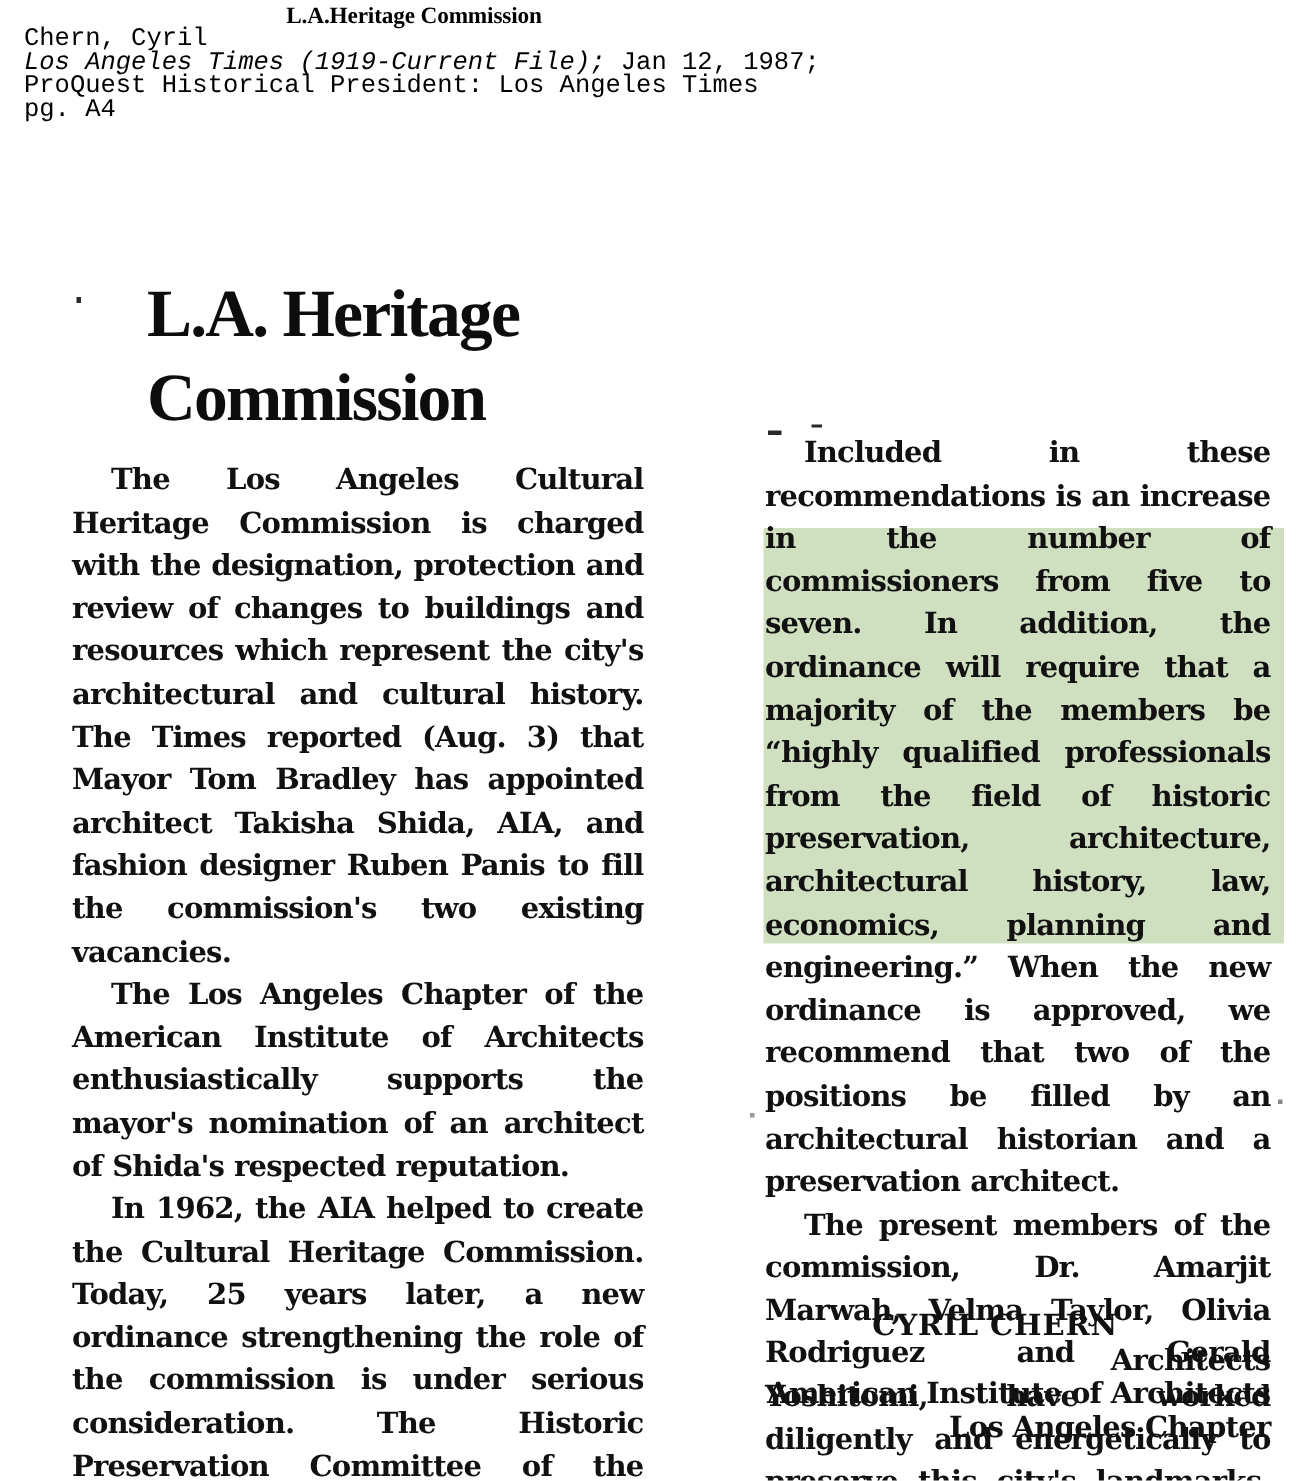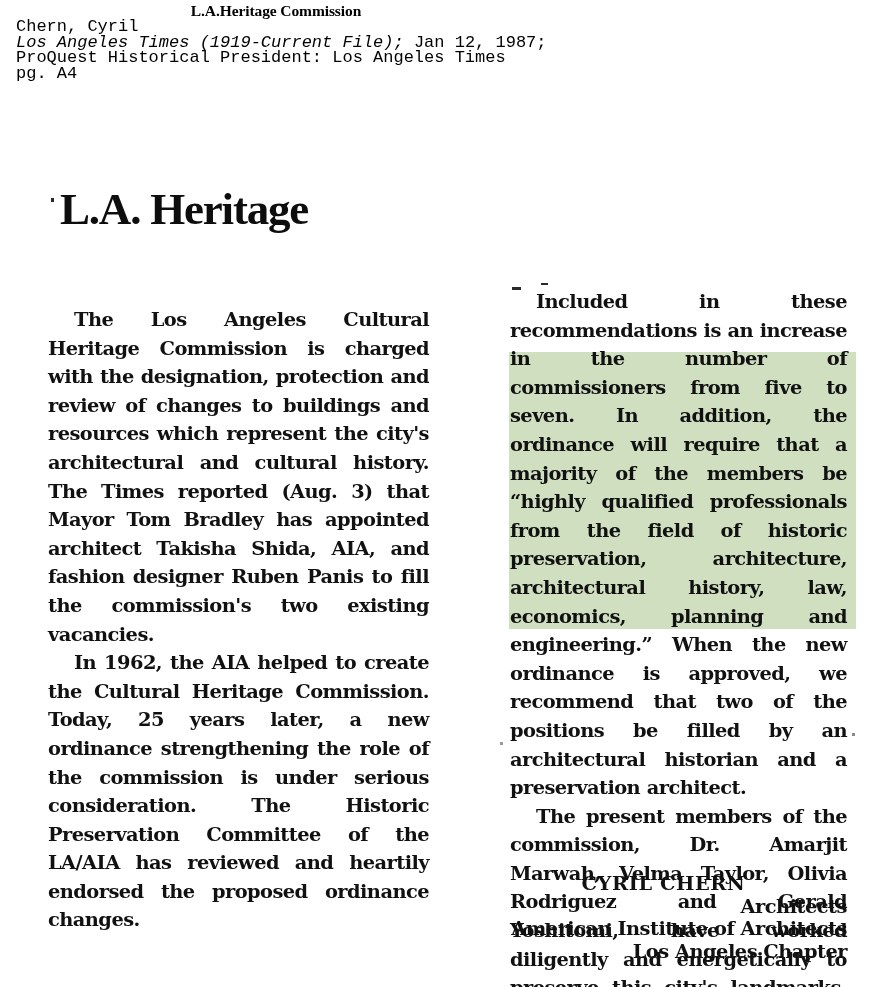--- a/index.html
+++ b/index.html
@@ -59,21 +59,21 @@
     top: 181px;
     width: 400px;
     font-family: "Liberation Serif", "DejaVu Serif", serif;
     font-weight: bold;
     font-size: 45px;
     line-height: 56px;
     letter-spacing: -1.2px;
     color: #0d0d0d;
     text-rendering: optimizeLegibility;
   }
-  .masthead .mh-line { display: block; white-space: nowrap; }
+  .masthead .mh-line { display: block; white-space: nowrap; margin-left: 38px; }
 
   
   .speck {
     position: absolute;
     background: #2a2a2a;
   }
   .speck-a { left: 51px; top: 198px; width: 3px; height: 4px; }
   .speck-b { left: 512px; top: 287px; width: 9px; height: 3px; }
   .speck-c { left: 541px; top: 283px; width: 7px; height: 2px; }
   .speck-d { left: 852px; top: 733px; width: 3px; height: 3px; background: #8a8a8a; }
@@ -161,26 +161,28 @@
 
   <div class="speck speck-a"></div>
   <div class="speck speck-b"></div>
   <div class="speck speck-c"></div>
   <div class="speck speck-d"></div>
   <div class="speck speck-e"></div>
   <div class="speck speck-f"></div>
 
   <div class="masthead">
     <span class="mh-line">L.A. Heritage</span>
+    <span class="mh-line">Commission</span>
   </div>
 
   <div class="highlight-band" style="background: rgb(207, 223, 192);"></div>
 
   <div class="col col-1">
     <p class="para">The Los Angeles Cultural Heritage Commission is charged with the designation, protection and review of changes to buildings and resources which represent the city's architectural and cultural history. The Times reported (Aug. 3) that Mayor Tom Bradley has appointed architect Takisha Shida, AIA, and fashion designer Ruben Panis to fill the commission's two existing vacancies.</p>
+    <p class="para">The Los Angeles Chapter of the American Institute of Architects enthusiastically supports the mayor's nomination of an architect of Shida's respected reputation.</p>
     <p class="para">In 1962, the AIA helped to create the Cultural Heritage Commission. Today, 25 years later, a new ordinance strengthening the role of the commission is under serious consideration. The Historic Preservation Committee of the LA/AIA has reviewed and heartily endorsed the proposed ordinance changes.</p>
   </div>
 
   <div class="clipped-line">
     <span>Included in these recommenda-</span>
   </div>
 
   <div class="col col-2">
     <p class="para">Included in these recommendations is an increase in the number of commissioners from five to seven. In addition, the ordinance will require that a majority of the members be “highly qualified professionals from the field of historic preservation, architecture, architectural history, law, economics, planning and engineering.” When the new ordinance is approved, we recommend that two of the positions be filled by an architectural historian and a preservation architect.</p>
     <p class="para">The present members of the commission, Dr. Amarjit Marwah, Velma Taylor, Olivia Rodriguez and Gerald Yoshitomi, have worked diligently and energetically to preserve this city's landmarks. The addition of architects who are qualified in historic preservation will further increase the effectiveness of this important commission.</p>

